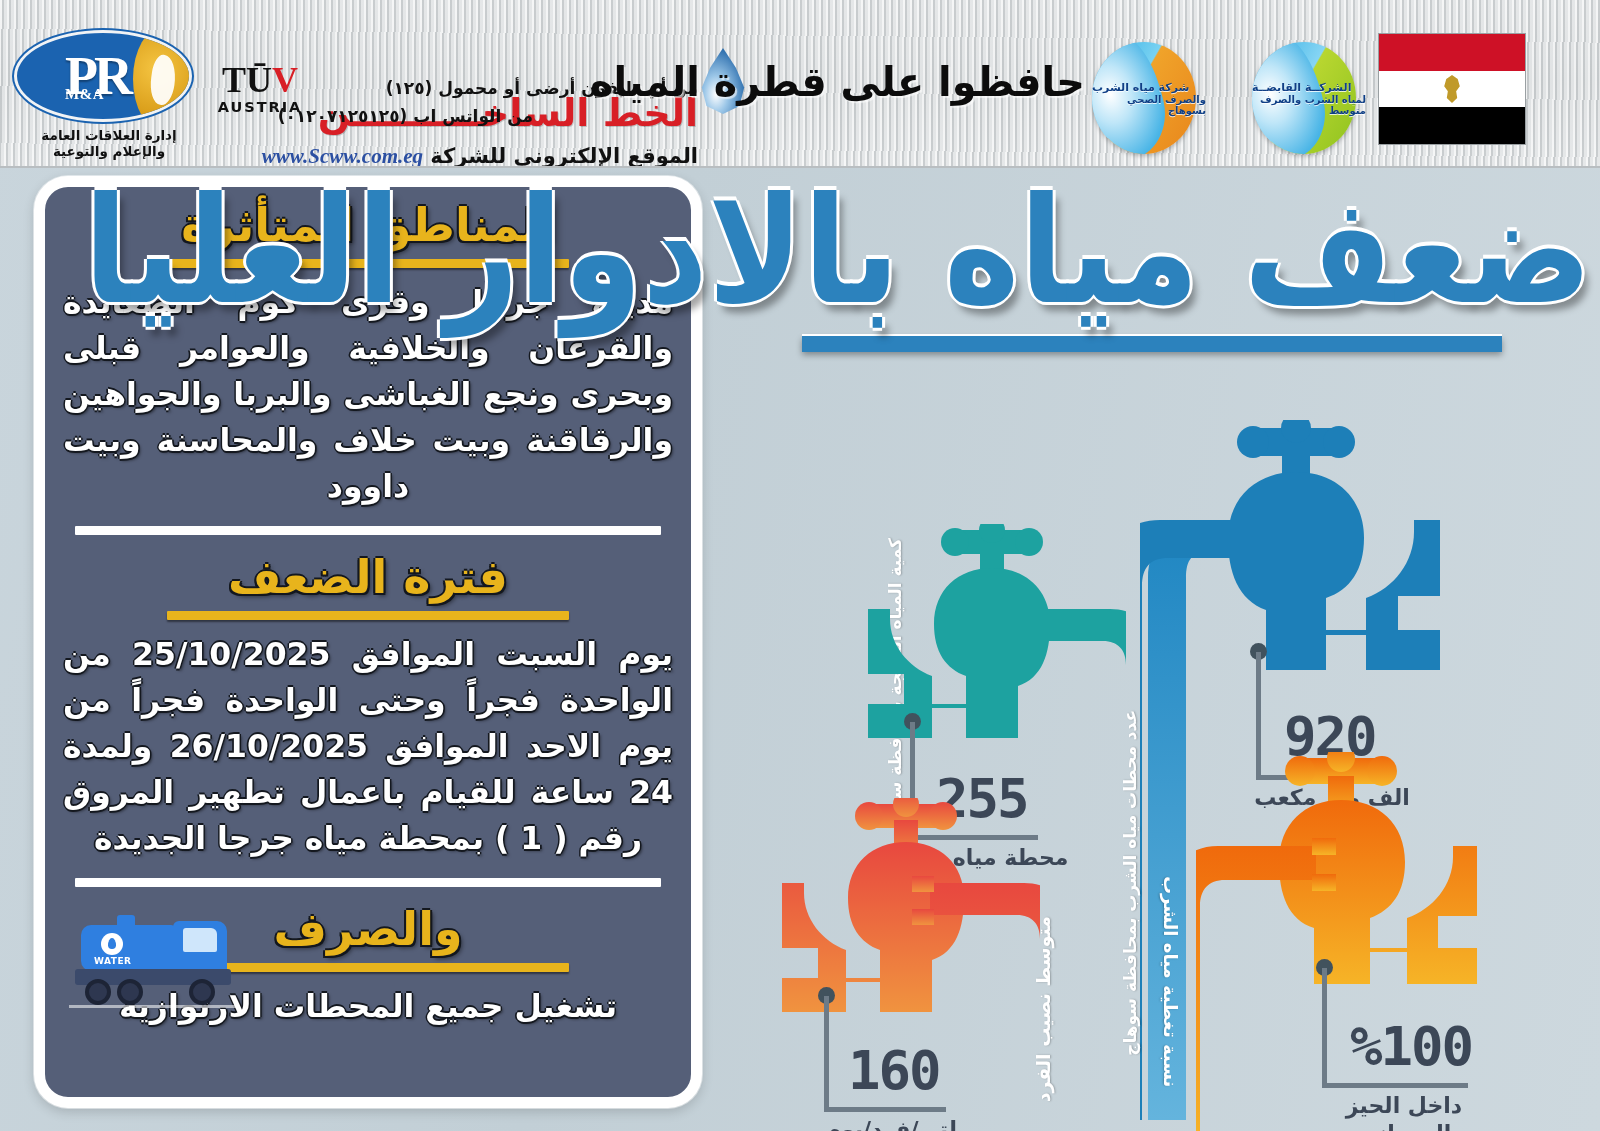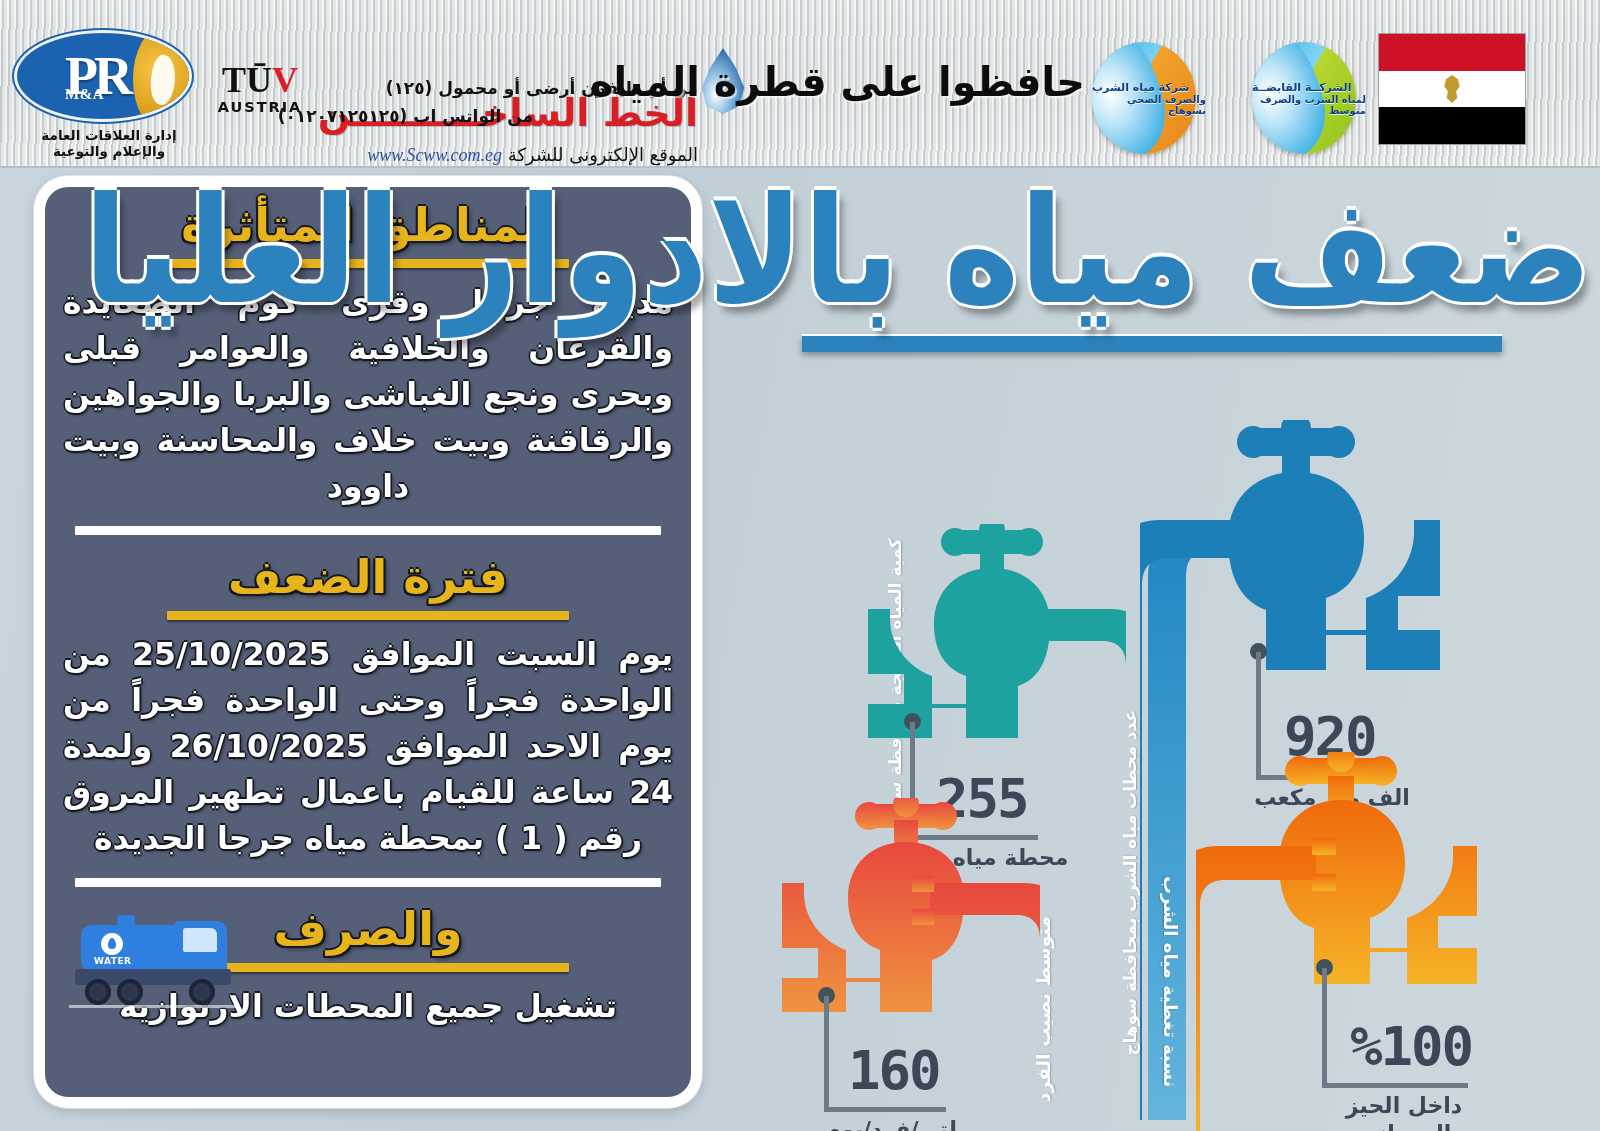--- a/index.html
+++ b/index.html
@@ -73,21 +73,21 @@
   .hotline .row1 { font-size:17px; font-weight:bold; color:#111; white-space:nowrap; }
   .hotline .big {
     position:relative; margin-top:-2px; height:46px;
   }
   .hotline .big .word {
     position:absolute; right:0; top:-2px; color:#d81f26; font-size:38px;
     font-weight:bold; letter-spacing:-1px; line-height:1;
     text-shadow:1px 1px 0 rgba(0,0,0,.18);
   }
   .hotline .big .row2 { position:absolute; right:165px; top:10px; font-size:17px; font-weight:bold; color:#111; white-space:nowrap;}
-  .hotline .web { margin-top:2px; font-size:18px; font-weight:normal; color:#111; white-space:nowrap;}
+  .hotline .web { margin-top:2px; font-size:21px; font-weight:bold; color:#111; white-space:nowrap;}
   .hotline .web .url { color:#2b4fa2; font-style:italic; font-family:"Liberation Serif", serif; direction:ltr; display:inline-block;}
 
   
   .droplet { position:absolute; left:700px; top:48px; width:48px; height:72px; }
   .drop-shape {
     width:46px; height:66px;
     background: radial-gradient(ellipse at 35% 70%, #ffffff 0%, #9cc7e8 28%, #2d6fae 70%, #123f6d 100%);
     border-radius: 50% 50% 50% 50% / 62% 62% 38% 38%;
     clip-path: polygon(50% 0%, 78% 30%, 96% 60%, 86% 88%, 50% 100%, 14% 88%, 4% 60%, 22% 30%);
     box-shadow:0 3px 5px rgba(0,0,0,.35);

